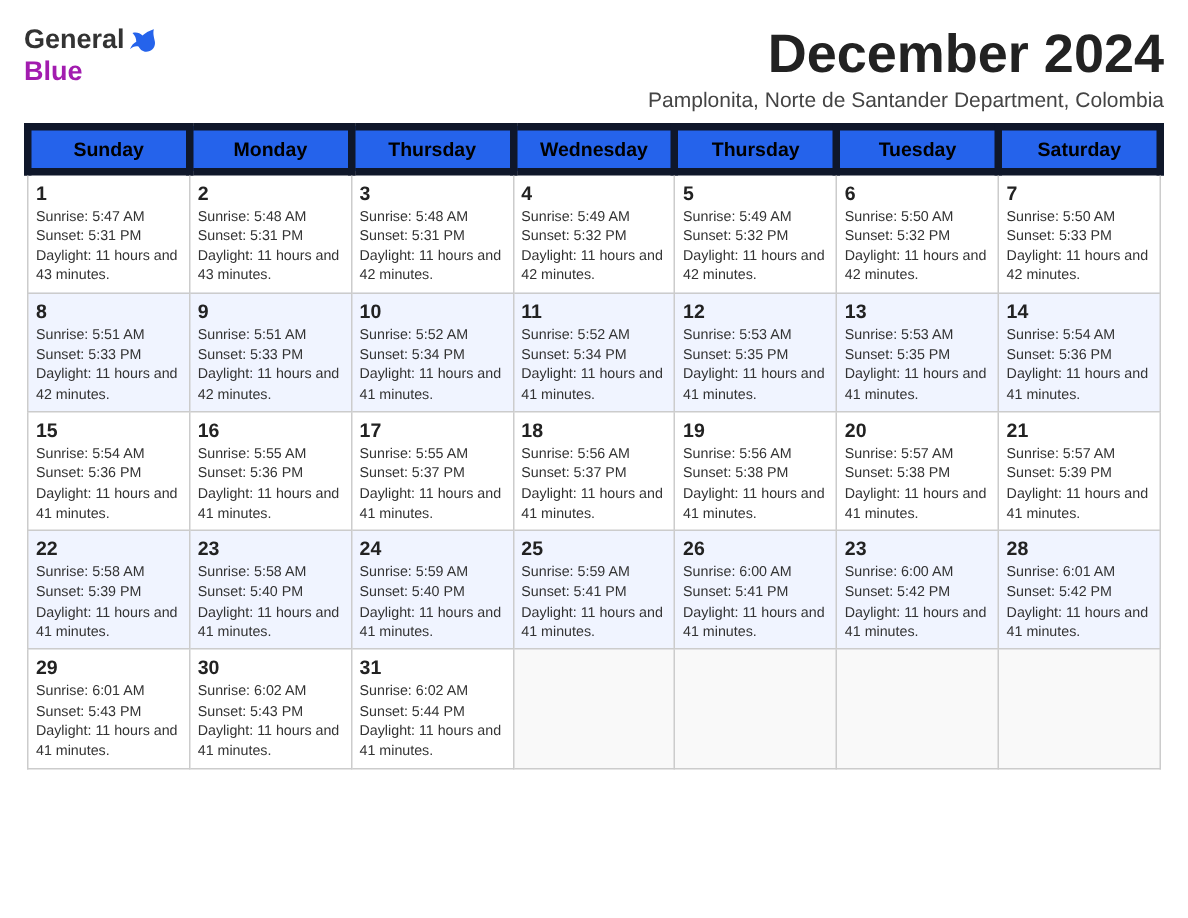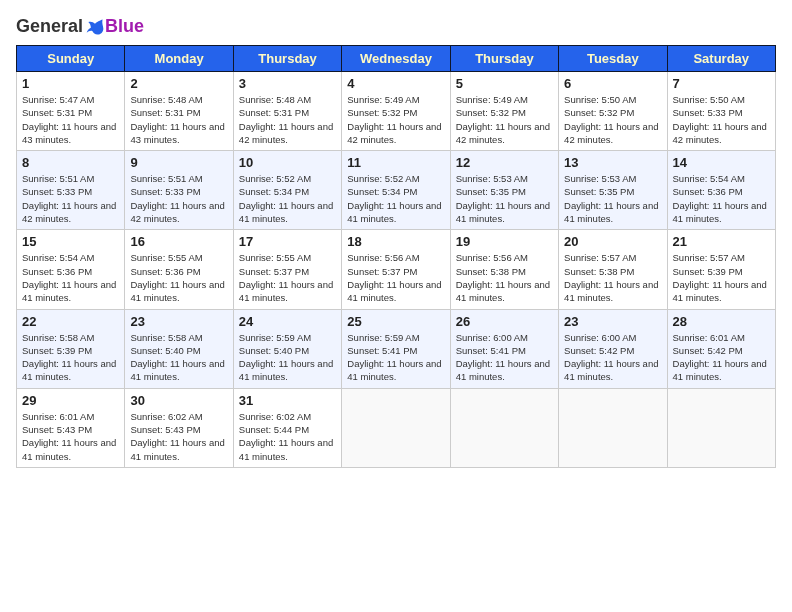--- a/index.html
+++ b/index.html
@@ -11,21 +11,22 @@
       padding: 16px;
     }
     .header-area {
       display: flex;
       align-items: flex-start;
       justify-content: space-between;
       margin-bottom: 4px;
     }
     .logo {
       display: flex;
-      align-items: center;
+      flex-direction: column;
+      align-items: flex-start;
     }
     .logo-text {
       display: flex;
       align-items: center;
       gap: 2px;
     }
     .logo-general {
       font-size: 18px;
       font-weight: bold;
       color: #333;
@@ -53,26 +54,26 @@
       color: #444;
       margin-top: 2px;
     }
     .calendar-table {
       width: 100%;
       border-collapse: collapse;
       margin-top: 8px;
     }
     .calendar-table th {
       background: #2563eb;
-      color: #fef9c3;
+      color: #000000;
       text-align: center;
       padding: 5px 4px;
       font-size: 13px;
       font-weight: bold;
-      border: 1px solid #0f172a;
+      border: 5px solid #0f172a;
     }
     .calendar-table td {
       border: 1px solid #ccc;
       vertical-align: top;
       padding: 4px 5px;
       font-size: 10px;
       color: #333;
       width: calc(100% / 7);
       min-height: 80px;
       background: #fff;
@@ -103,20 +104,22 @@
   <div class="logo">
     <div class="logo-text">
       <span class="logo-general">General</span>
       <svg class="logo-bird" viewBox="0 0 24 24">
         <path d="M21 3 C21 3 15 5 12 8 C10 6 7 5 4 6 C6 8 7 10 7 13 C5 14 3 16 2 19 C4 17 7 16 9 17 C10 19 12 21 15 21 C19 21 22 18 22 14 C22 11 20 8 21 3Z" fill="#2563eb"></path>
       </svg>
     </div>
     <span class="logo-blue">Blue</span>
   </div>
   <div class="title-area">
+    <div class="month-title">December 2024</div>
+    <div class="location-title">Pamplonita, Norte de Santander Department, Colombia</div>
   </div>
 </div>
 
 <table class="calendar-table">
   <thead>
     <tr id="header-row">
     <th>Sunday</th>
         <th>Monday</th>
         <th>Thursday</th>
         <th>Wednesday</th>

